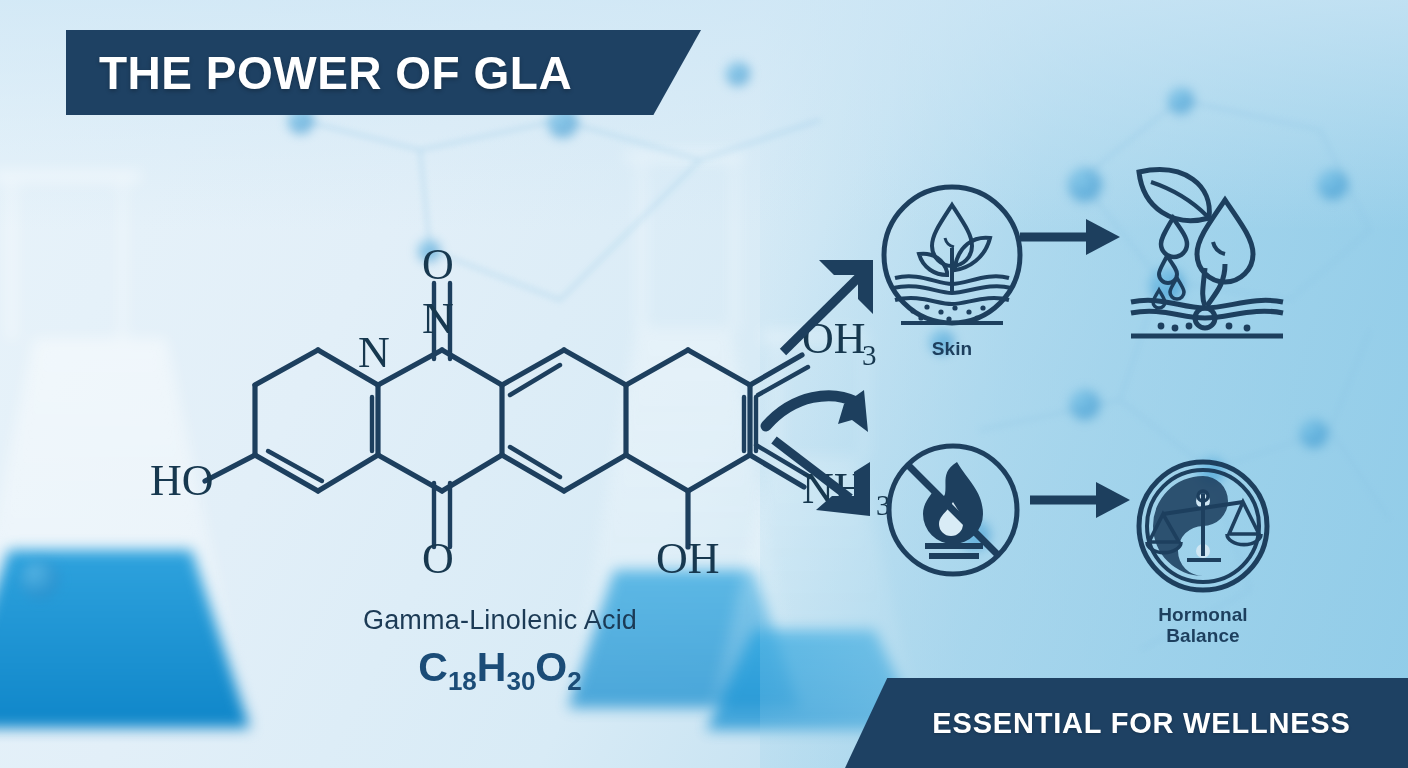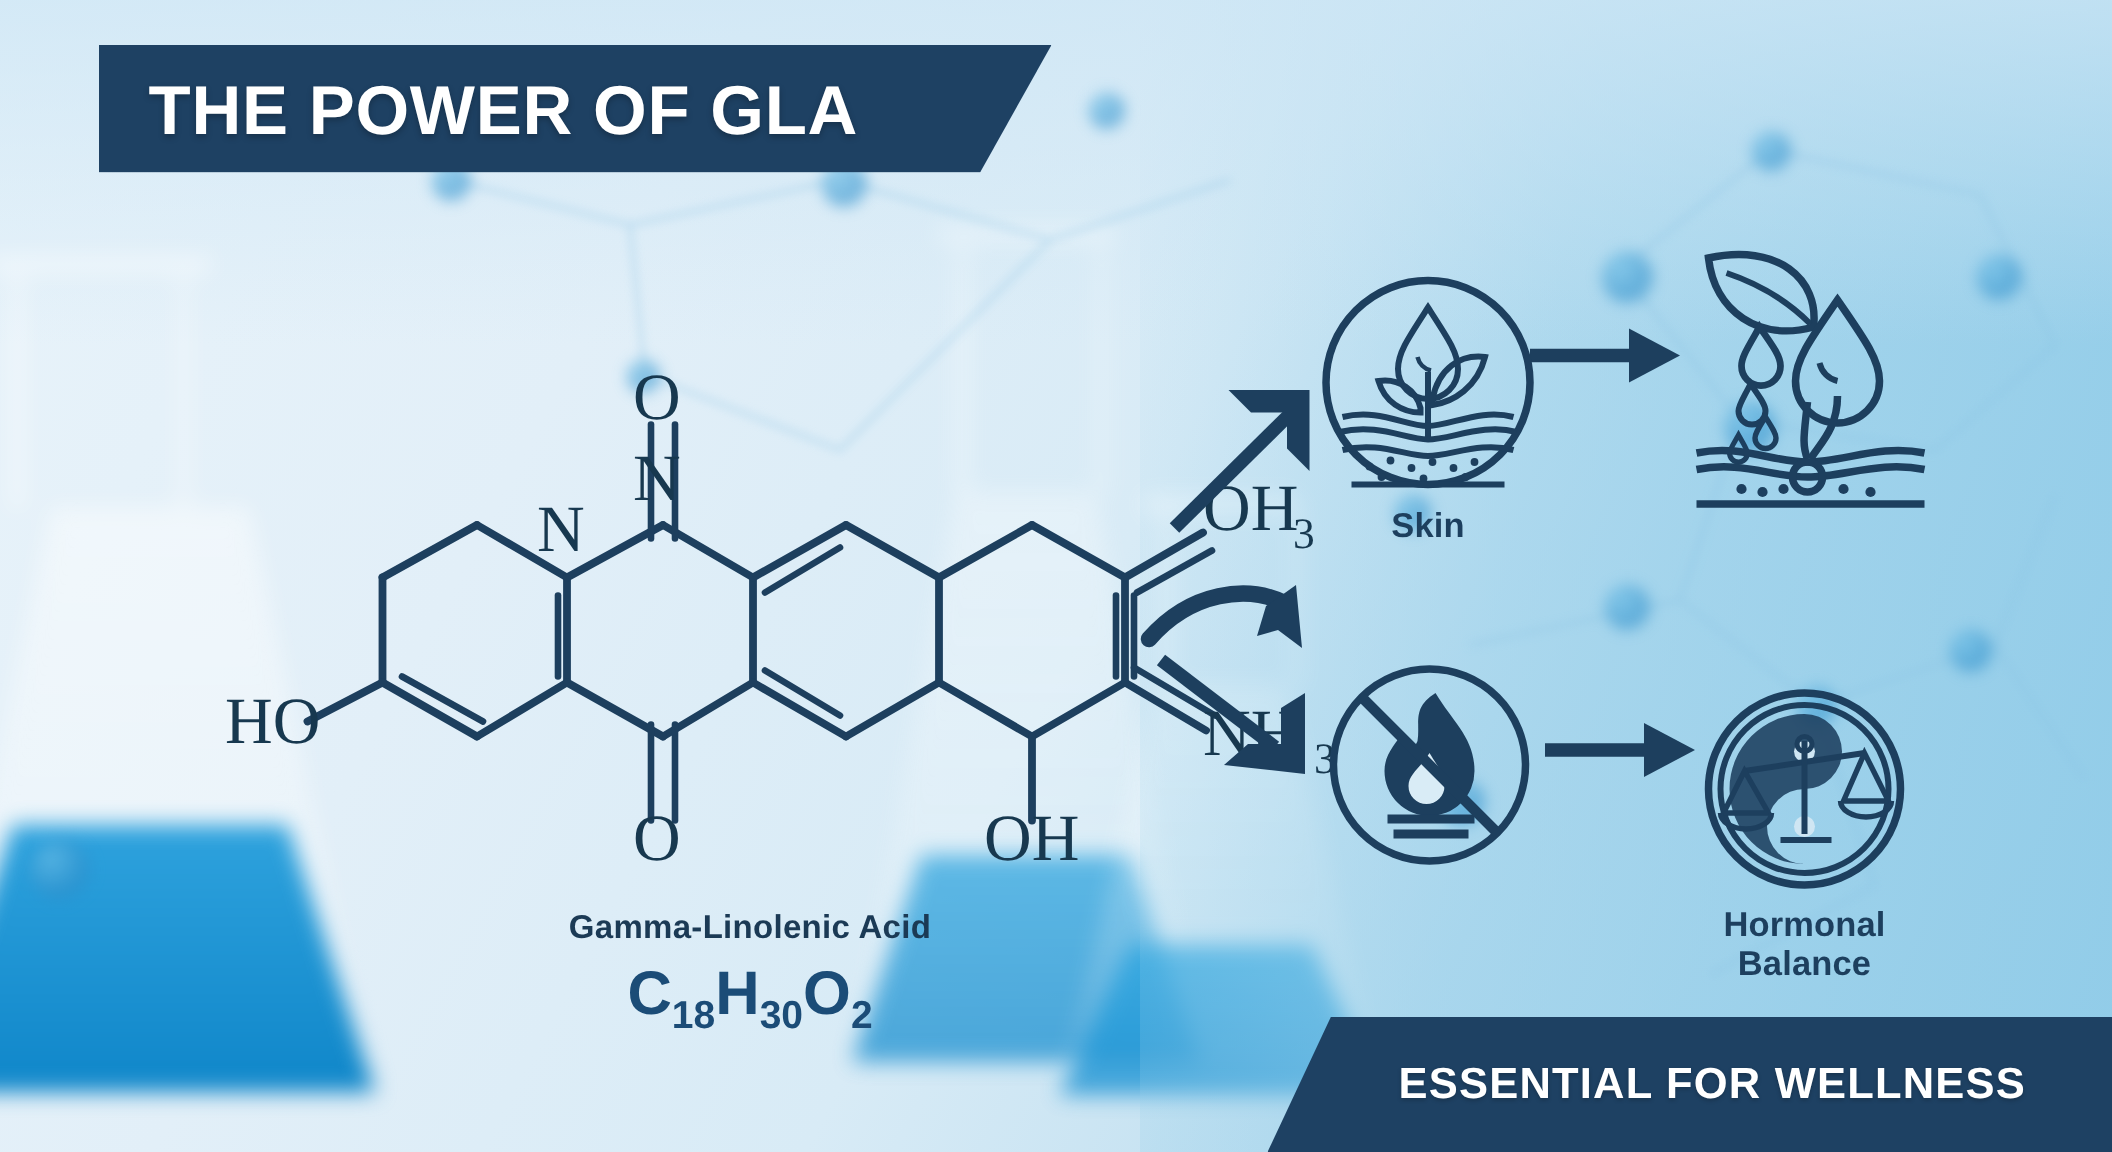--- a/index.html
+++ b/index.html
@@ -94,30 +94,30 @@
 
   
   #molecule{position:absolute;left:150px;top:255px;width:700px;height:320px;}
   #molecule svg{width:100%;height:100%;overflow:visible;}
   .bond{stroke:#1d3f5e;stroke-width:5.2;fill:none;stroke-linecap:round;}
   .atom{fill:#17384f;font-family:"Liberation Serif",serif;font-size:44px;}
   .atom-sub{fill:#17384f;font-family:"Liberation Serif",serif;font-size:29px;}
 
   
   #caption{position:absolute;left:290px;top:605px;width:420px;text-align:center;}
-  #caption .name{font-size:22px;font-weight:700;color:#1b3a55;letter-spacing:.2px;}
+  #caption .name{font-size:27px;font-weight:400;color:#1b3a55;letter-spacing:.2px;}
   #caption .formula{margin-top:8px;font-size:41px;font-weight:700;color:#1b4c77;}
   #caption .formula sub{font-size:26px;font-weight:700;text-align:center;}
 
   
   .benefit{position:absolute;}
   .icon-wrap{display:flex;justify-content:center;}
   .benefit .label{
     margin-top:8px;text-align:center;color:#1d3f5e;
-    font-size:23px;font-weight:600;line-height:1.12;letter-spacing:.1px;
+    font-size:19px;font-weight:600;line-height:1.12;letter-spacing:.1px;
   }
   #b-skin{left:862px;top:180px;width:180px;}
   #b-hydra{left:1112px;top:150px;width:200px;}
   #b-inflam{left:858px;top:440px;width:190px;}
   #b-hormone{left:1108px;top:456px;width:190px;}
 
   .arrow-svg{position:absolute;overflow:visible;}
   #arr-up{left:778px;top:252px;width:110px;height:110px;}
   #arr-mid{left:760px;top:380px;width:110px;height:70px;}
   #arr-down{left:770px;top:432px;width:115px;height:90px;}

